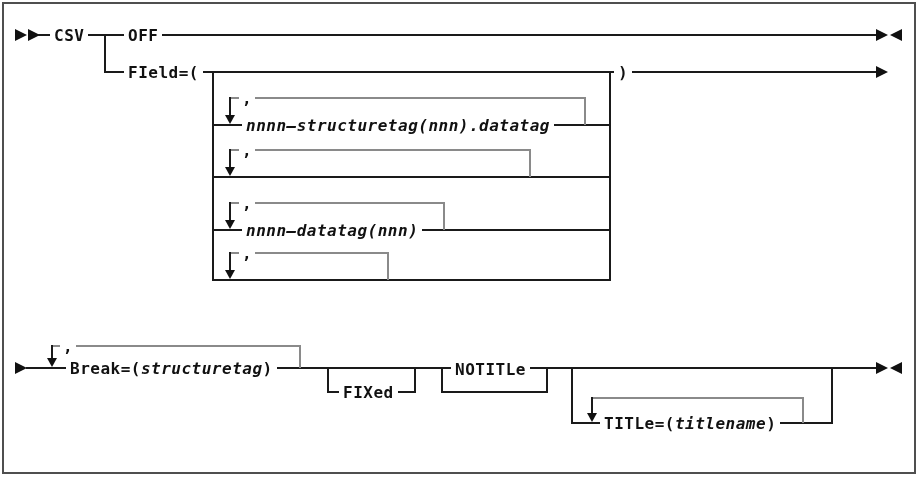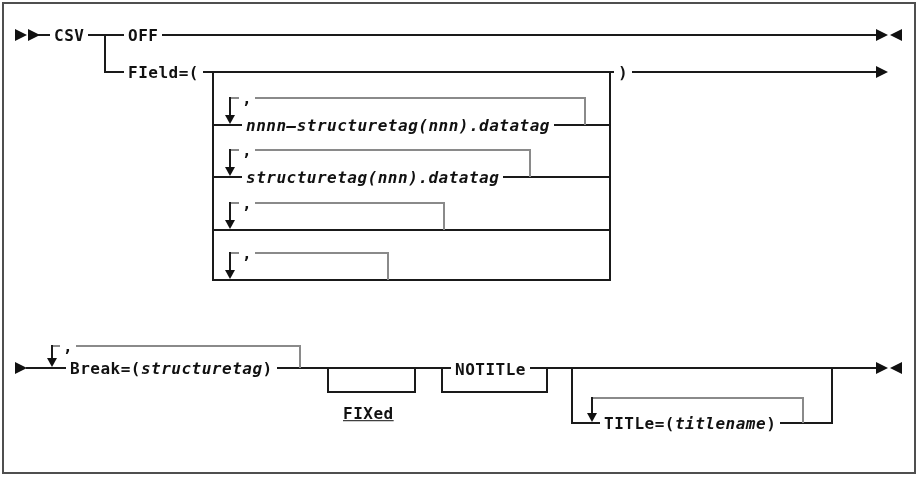--- a/index.html
+++ b/index.html
@@ -55,28 +55,28 @@
   <span class="ad" style="left:225px;top:115px;"></span>
   <span class="comma" style="left:239px;top:99px;">,</span>
   <span class="lbl it" style="left:242px;top:126px;">nnnn–structuretag(nnn).datatag</span>
 
   <div class="hl" style="left:212px;top:176px;width:399px;"></div>
   <div class="ghl" style="left:229px;top:149px;width:302px;"></div>
   <div class="gvl" style="left:529px;top:149px;height:28px;"></div>
   <div class="vl" style="left:229px;top:149px;height:20px;"></div>
   <span class="ad" style="left:225px;top:167px;"></span>
   <span class="comma" style="left:239px;top:151px;">,</span>
-  <span class="lbl it" style="left:242px;top:178px;">structuretag(nnn).datatag</span>
 
   <div class="hl" style="left:212px;top:229px;width:399px;"></div>
   <div class="ghl" style="left:229px;top:202px;width:216px;"></div>
   <div class="gvl" style="left:443px;top:202px;height:28px;"></div>
   <div class="vl" style="left:229px;top:202px;height:20px;"></div>
   <span class="ad" style="left:225px;top:220px;"></span>
   <span class="comma" style="left:239px;top:204px;">,</span>
+  <span class="lbl it" style="left:242px;top:231px;">nnnn–datatag(nnn)</span>
 
   <div class="hl" style="left:212px;top:279px;width:399px;"></div>
   <div class="ghl" style="left:229px;top:252px;width:160px;"></div>
   <div class="gvl" style="left:387px;top:252px;height:28px;"></div>
   <div class="vl" style="left:229px;top:252px;height:20px;"></div>
   <span class="ad" style="left:225px;top:270px;"></span>
   <span class="comma" style="left:239px;top:254px;">,</span>
 
   <span class="ar" style="left:15px;top:362px;"></span>
   <div class="hl" style="left:26px;top:367px;width:851px;"></div>
@@ -84,21 +84,21 @@
   <div class="ghl" style="left:51px;top:345px;width:250px;"></div>
   <div class="gvl" style="left:299px;top:345px;height:23px;"></div>
   <div class="vl" style="left:51px;top:345px;height:15px;"></div>
   <span class="ad" style="left:47px;top:358px;"></span>
   <span class="comma" style="left:60px;top:347px;">,</span>
   <span class="lbl" style="left:66px;top:369px;"><span>Break=(</span><span class="it">structuretag</span><span>)</span></span>
 
   <div class="vl" style="left:327px;top:367px;height:26px;"></div>
   <div class="vl" style="left:414px;top:367px;height:26px;"></div>
   <div class="hl" style="left:327px;top:391px;width:89px;"></div>
-  <span class="lbl" style="left:339px;top:414px;text-decoration:underline;">FIXed</span>
+  <span class="lbl" style="left:339px;top:393px;">FIXed</span>
 
   <div class="vl" style="left:441px;top:367px;height:26px;"></div>
   <div class="vl" style="left:546px;top:367px;height:26px;"></div>
   <div class="hl" style="left:441px;top:391px;width:107px;"></div>
   <span class="lbl" style="left:451px;top:370px;">NOTITLe</span>
 
   <div class="vl" style="left:571px;top:367px;height:57px;"></div>
   <div class="vl" style="left:831px;top:367px;height:57px;"></div>
   <div class="hl" style="left:571px;top:422px;width:262px;"></div>
   <div class="ghl" style="left:591px;top:397px;width:213px;"></div>

